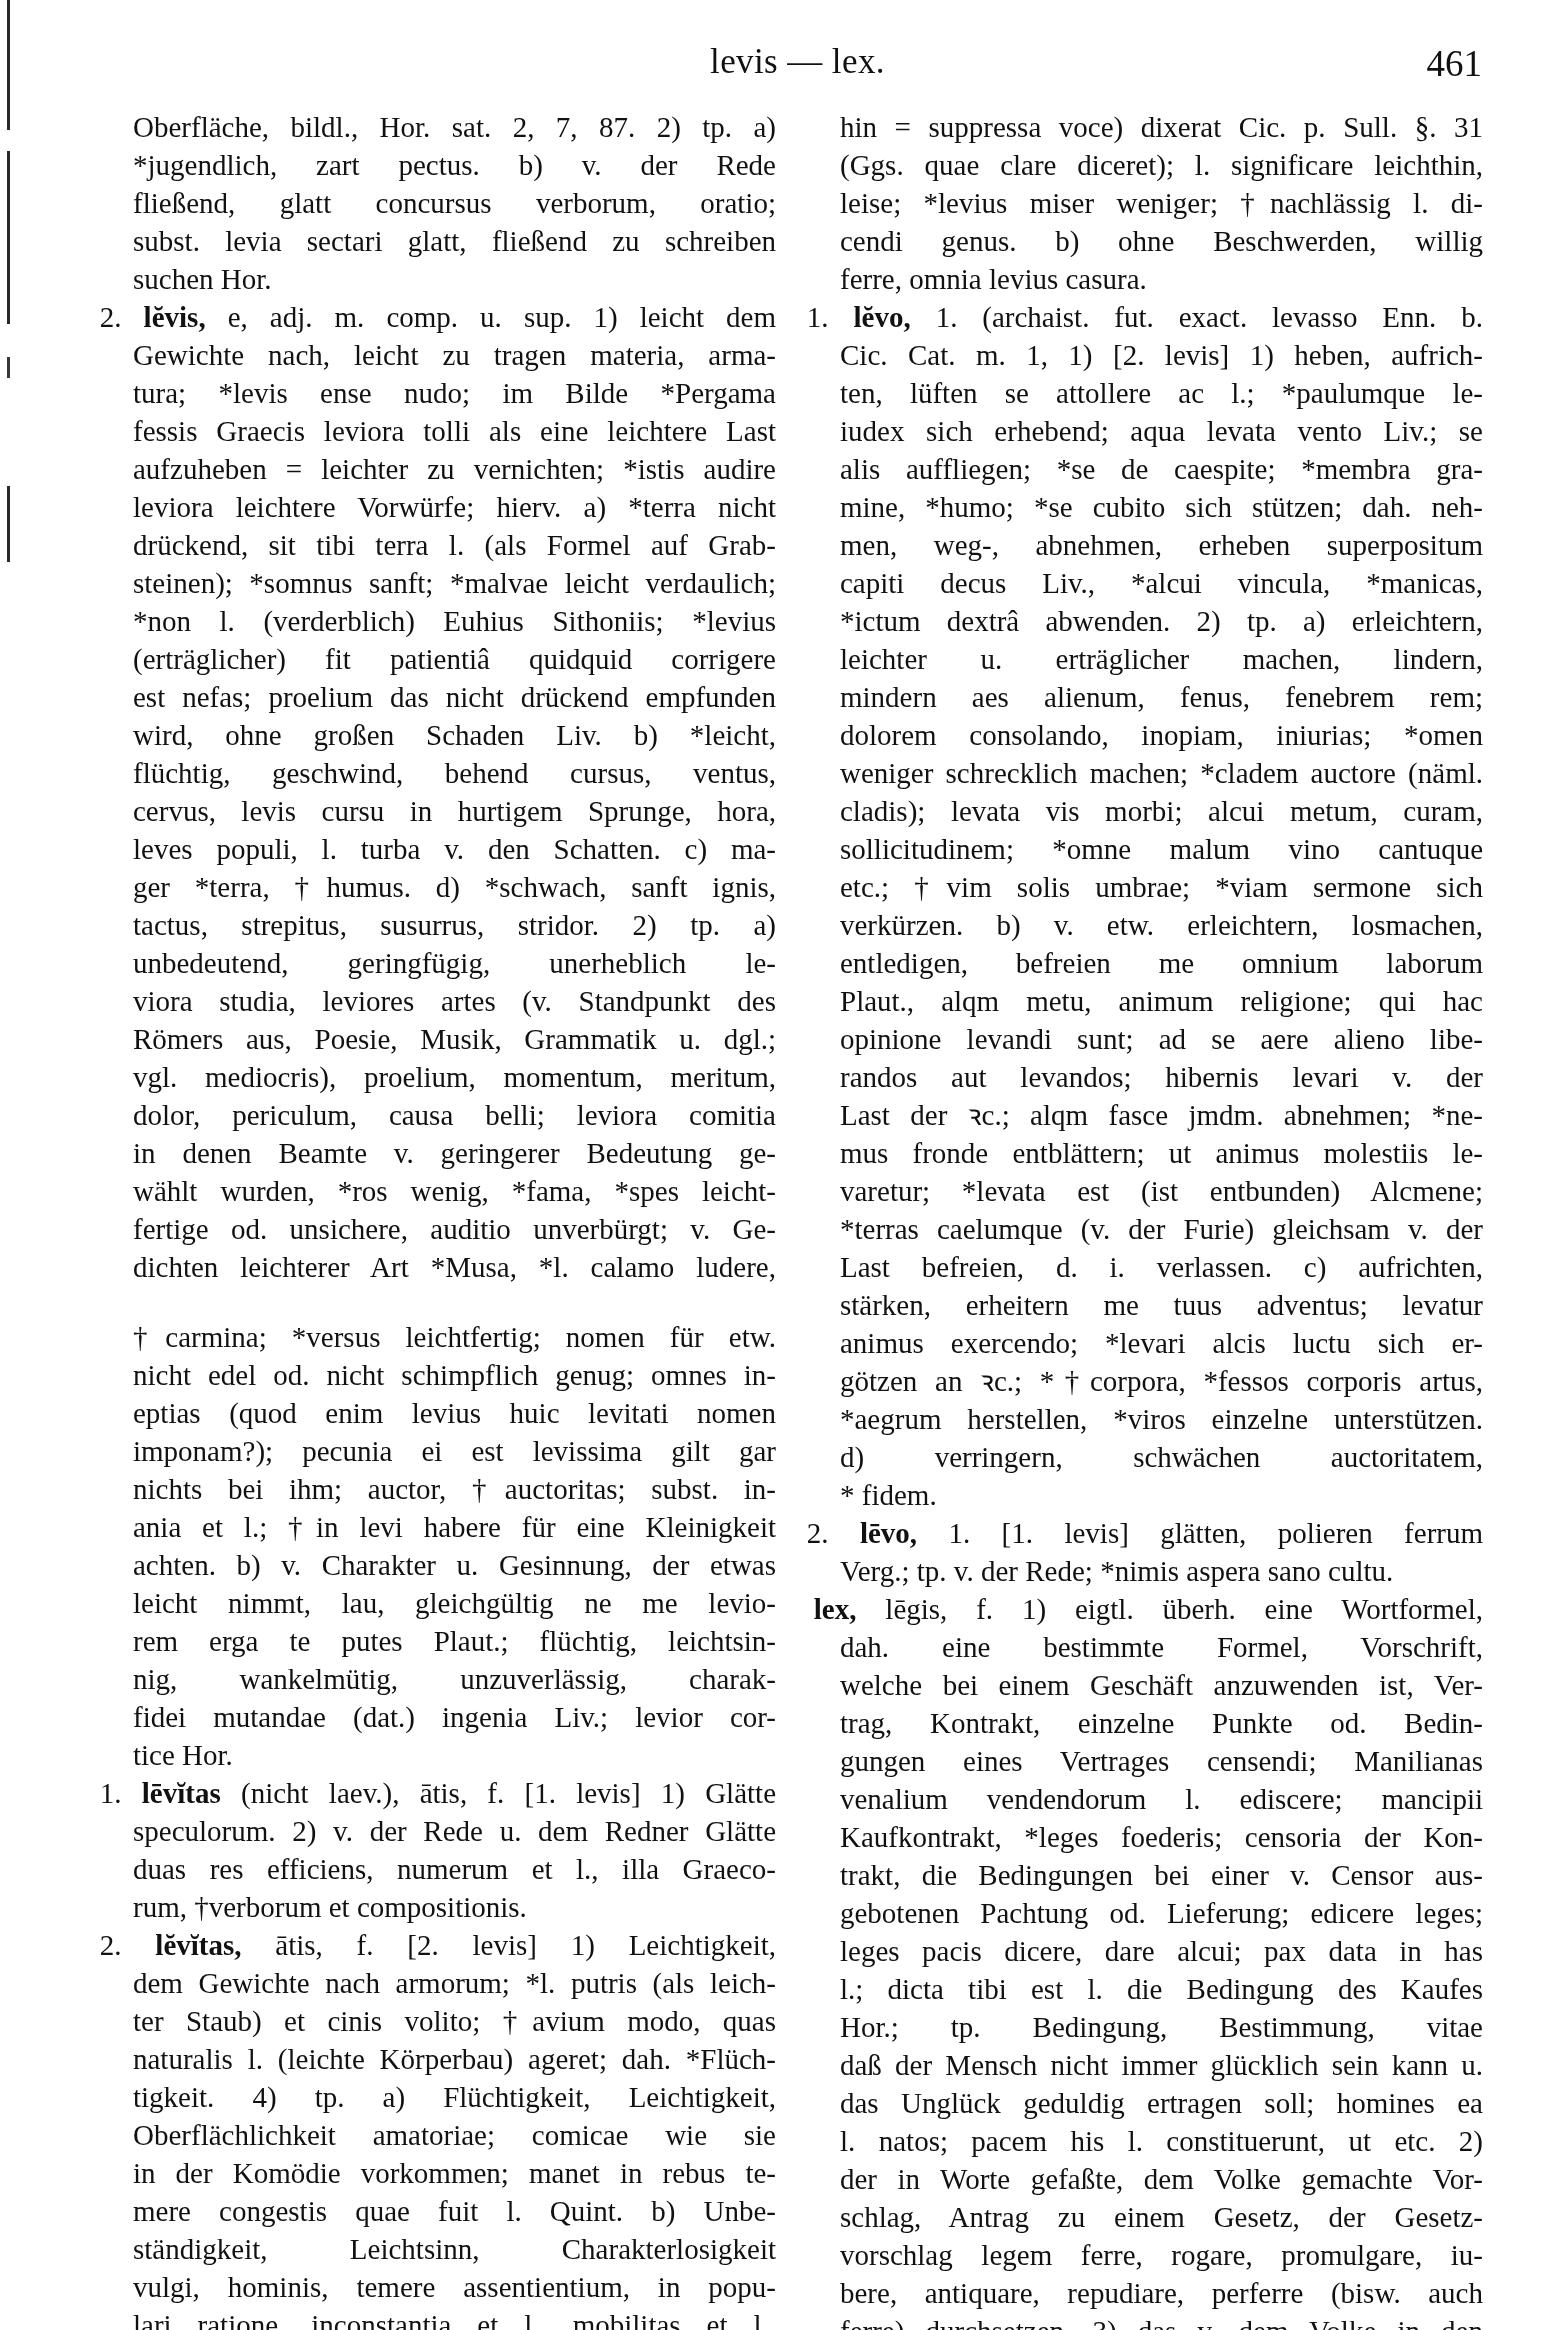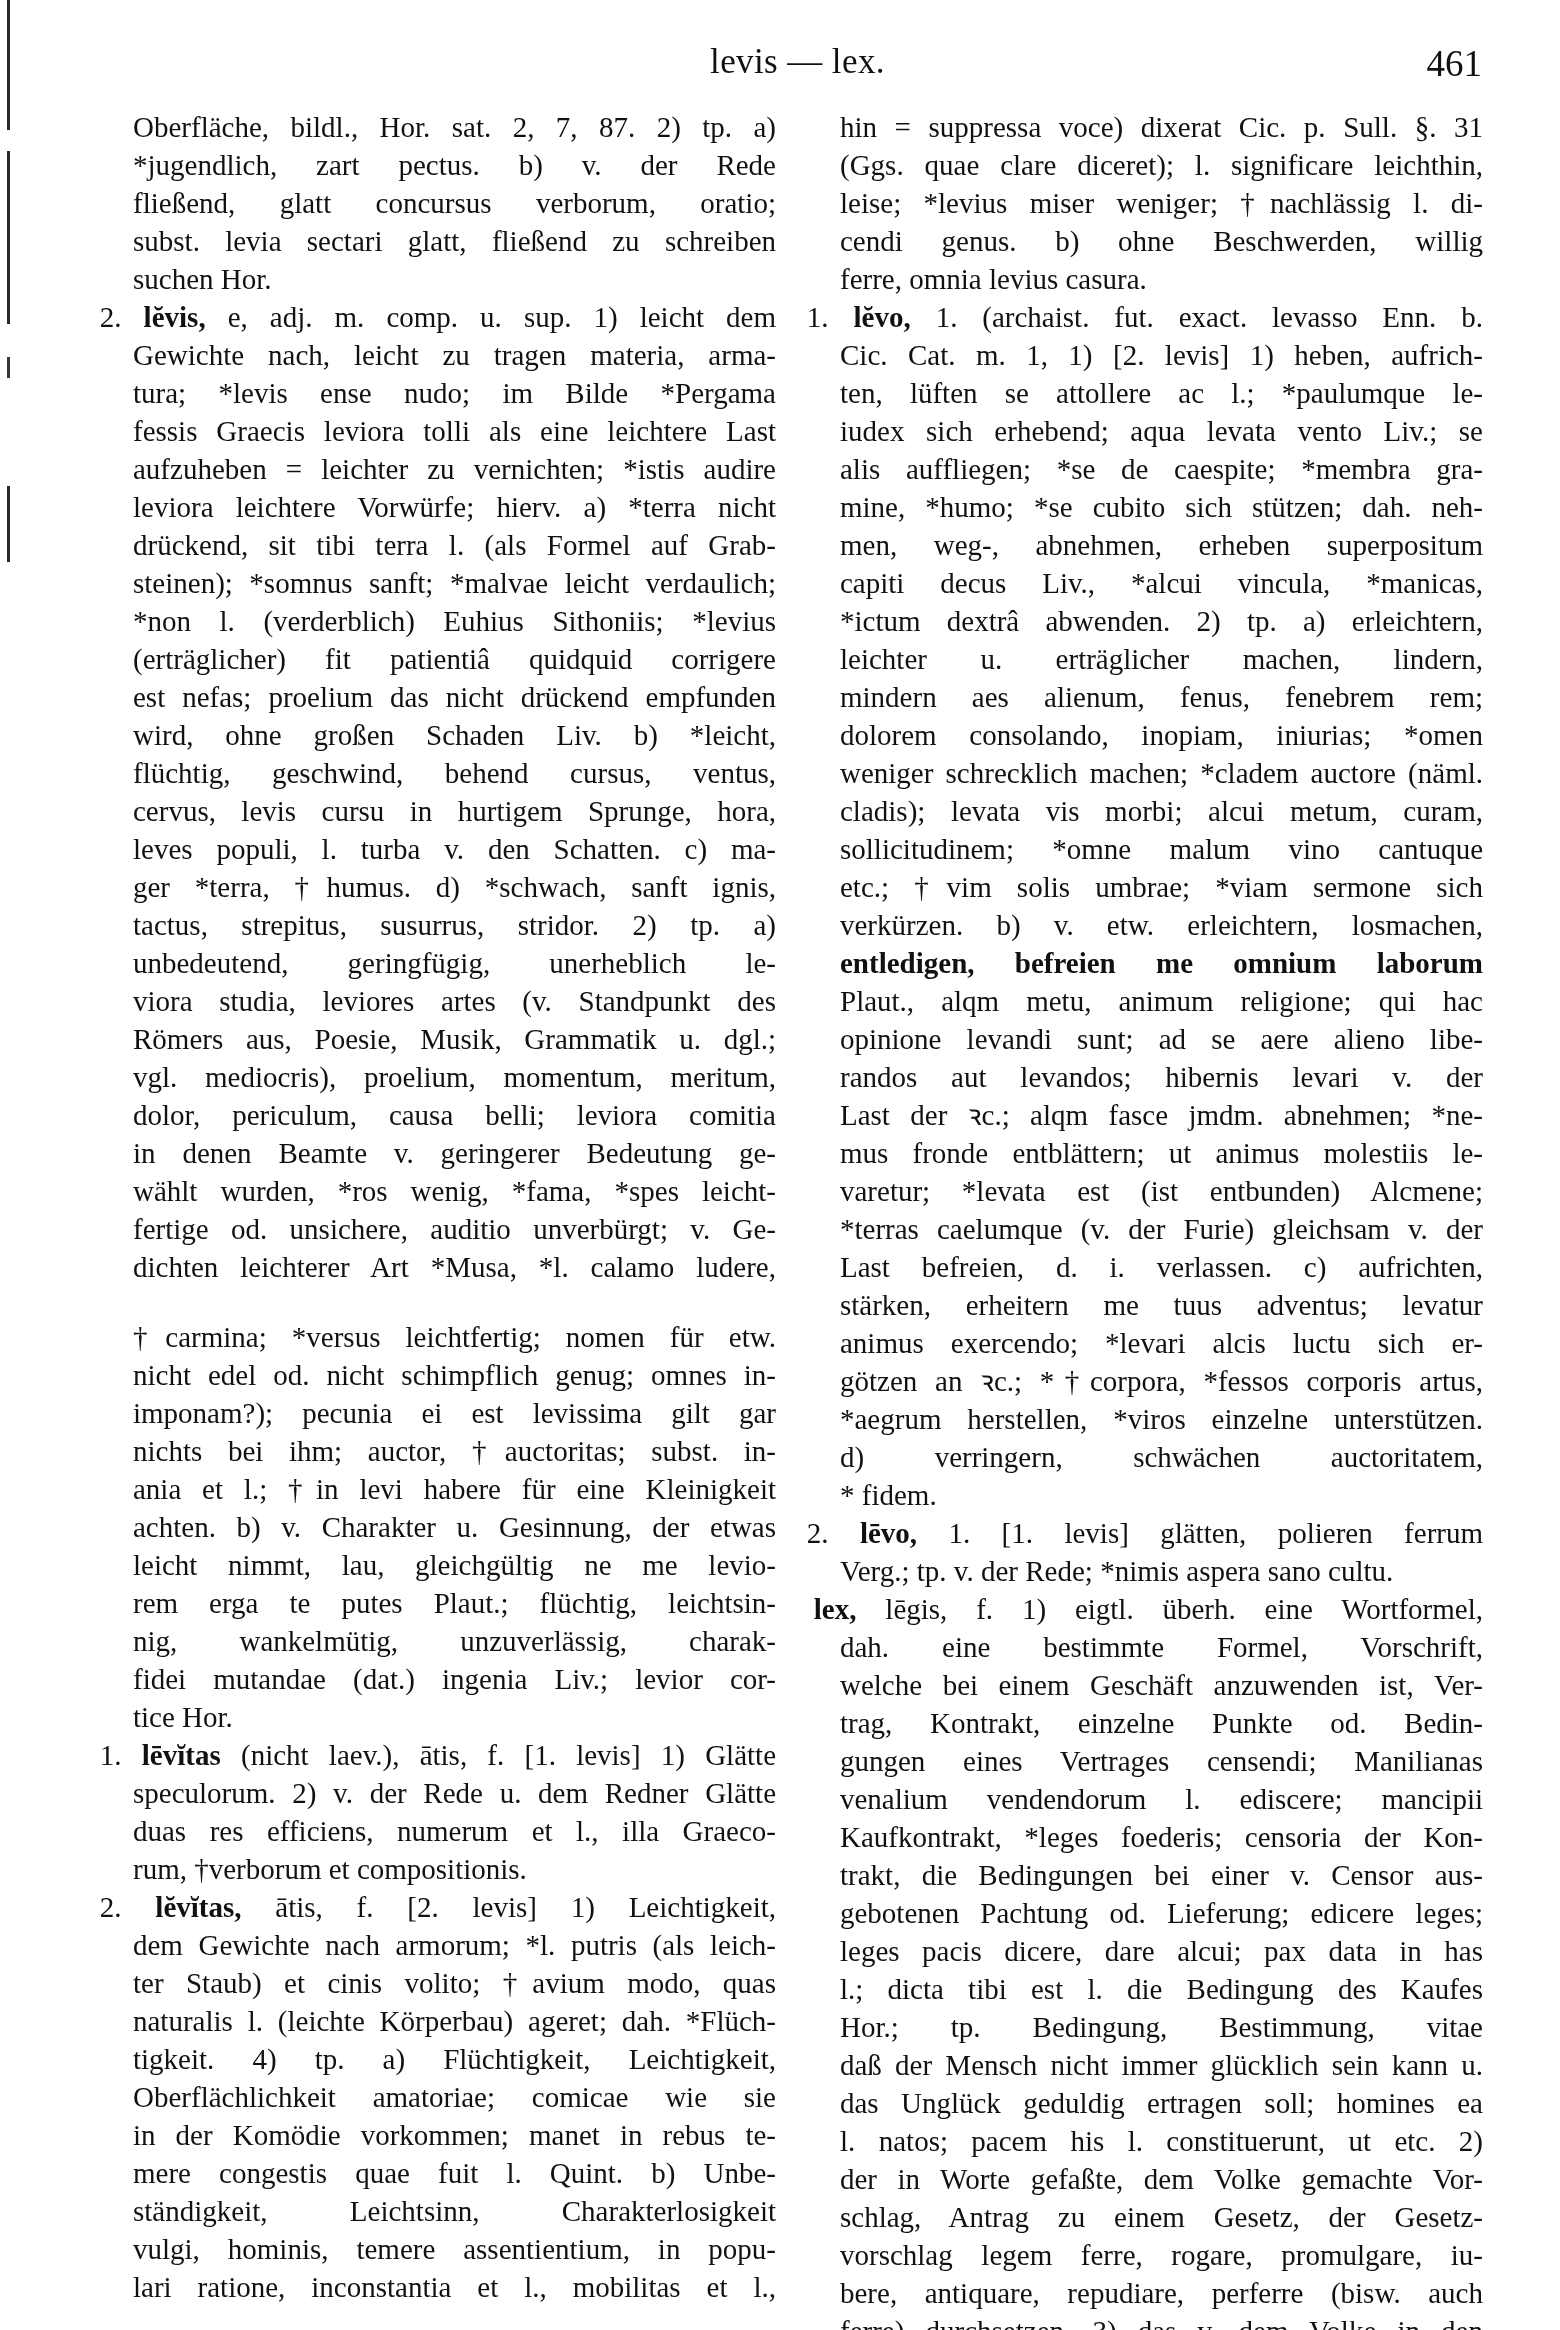--- a/index.html
+++ b/index.html
@@ -76,20 +76,21 @@
       <span class="line" style="padding-left: 21px;">viora studia, leviores artes (v. Standpunkt des</span>
       <span class="line" style="padding-left: 21px;">Römers aus, Poesie, Musik, Grammatik u. dgl.;</span>
       <span class="line" style="padding-left: 21px;">vgl. mediocris), proelium, momentum, meritum,</span>
       <span class="line" style="padding-left: 21px;">dolor, periculum, causa belli; leviora comitia</span>
       <span class="line" style="padding-left: 21px;">in denen Beamte v. geringerer Bedeutung ge-</span>
       <span class="line" style="padding-left: 21px;">wählt wurden, *ros wenig, *fama, *spes leicht-</span>
       <span class="line" style="padding-left: 21px;">fertige od. unsichere, auditio unverbürgt; v. Ge-</span>
       <span class="line" style="padding-left: 21px;">dichten leichterer Art *Musa, *l. calamo ludere,</span>
       <span class="line" style="padding-left: 21px; margin-top: 32px;">†carmina; *versus leichtfertig; nomen für etw.</span>
       <span class="line" style="padding-left: 21px;">nicht edel od. nicht schimpflich genug; omnes in-</span>
+      <span class="line" style="padding-left: 21px;">eptias (quod enim levius huic levitati nomen</span>
       <span class="line" style="padding-left: 21px;">imponam?); pecunia ei est levissima gilt gar</span>
       <span class="line" style="padding-left: 21px;">nichts bei ihm; auctor, †auctoritas; subst. in-</span>
       <span class="line" style="padding-left: 21px;">ania et l.; †in levi habere für eine Kleinigkeit</span>
       <span class="line" style="padding-left: 21px;">achten.  b) v. Charakter u. Gesinnung, der etwas</span>
       <span class="line" style="padding-left: 21px;">leicht nimmt, lau, gleichgültig ne me levio-</span>
       <span class="line" style="padding-left: 21px;">rem erga te putes Plaut.; flüchtig, leichtsin-</span>
       <span class="line" style="padding-left: 21px;">nig, wankelmütig, unzuverlässig, charak-</span>
       <span class="line" style="padding-left: 21px;">fidei mutandae (dat.) ingenia Liv.; levior cor-</span>
       <span class="line last" style="padding-left: 21px;">tice Hor.</span>
     </div>
@@ -132,21 +133,21 @@
       <span class="line" style="padding-left: 21px;">capiti decus Liv., *alcui vincula, *manicas,</span>
       <span class="line" style="padding-left: 21px;">*ictum dextrâ abwenden.  2) tp. a) erleichtern,</span>
       <span class="line" style="padding-left: 21px;">leichter u. erträglicher machen, lindern,</span>
       <span class="line" style="padding-left: 21px;">mindern aes alienum, fenus, fenebrem rem;</span>
       <span class="line" style="padding-left: 21px;">dolorem consolando, inopiam, iniurias; *omen</span>
       <span class="line" style="padding-left: 21px;">weniger schrecklich machen; *cladem auctore (näml.</span>
       <span class="line" style="padding-left: 21px;">cladis); levata vis morbi; alcui metum, curam,</span>
       <span class="line" style="padding-left: 21px;">sollicitudinem; *omne malum vino cantuque</span>
       <span class="line" style="padding-left: 21px;">etc.; †vim solis umbrae; *viam sermone sich</span>
       <span class="line" style="padding-left: 21px;">verkürzen.  b) v. etw. erleichtern, losmachen,</span>
-      <span class="line" style="padding-left: 21px; font-weight: bold;">entledigen, befreien me omnium laborum</span>
+      <span class="line" style="padding-left: 21px;">entledigen, befreien me omnium laborum</span>
       <span class="line" style="padding-left: 21px;">Plaut., alqm metu, animum religione; qui hac</span>
       <span class="line" style="padding-left: 21px;">opinione levandi sunt; ad se aere alieno libe-</span>
       <span class="line" style="padding-left: 21px;">randos aut levandos; hibernis levari v. der</span>
       <span class="line" style="padding-left: 21px;">Last der ꝛc.; alqm fasce jmdm. abnehmen; *ne-</span>
       <span class="line" style="padding-left: 21px;">mus fronde entblättern; ut animus molestiis le-</span>
       <span class="line" style="padding-left: 21px;">varetur; *levata est (ist entbunden) Alcmene;</span>
       <span class="line" style="padding-left: 21px;">*terras caelumque (v. der Furie) gleichsam v. der</span>
       <span class="line" style="padding-left: 21px;">Last befreien, d. i. verlassen.  c) aufrichten,</span>
       <span class="line" style="padding-left: 21px;">stärken, erheitern me tuus adventus; levatur</span>
       <span class="line" style="padding-left: 21px;">animus exercendo; *levari alcis luctu sich er-</span>

